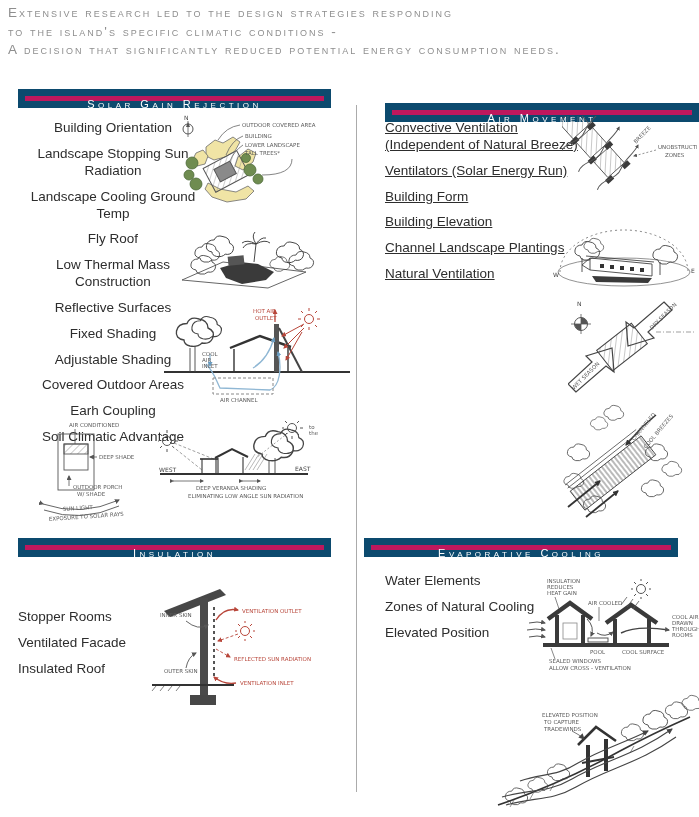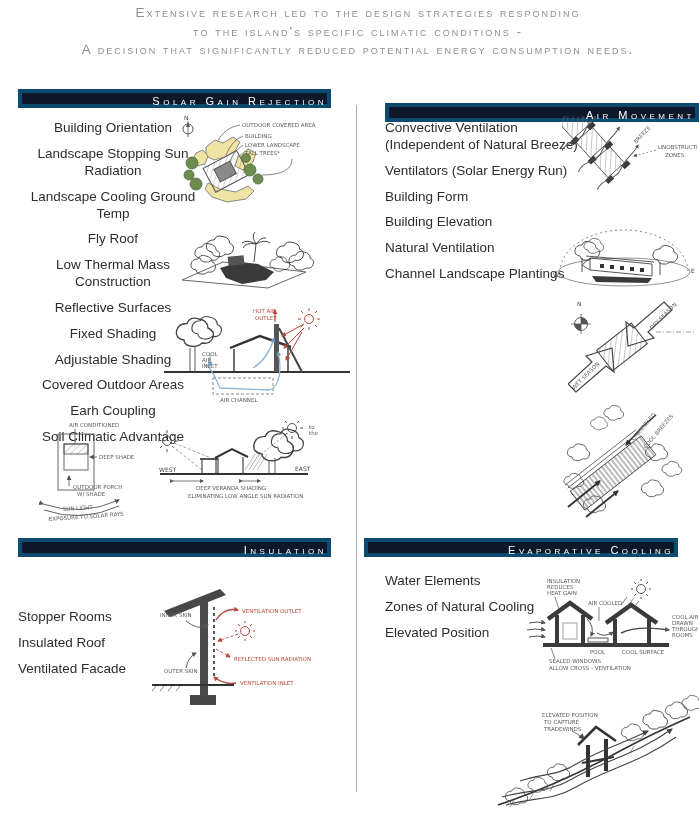--- a/index.html
+++ b/index.html
@@ -1,39 +1,39 @@
 <!DOCTYPE html>
 <html><head>
 <meta charset="utf-8">
 <style>
   * { margin:0; padding:0; box-sizing:border-box; }
   html,body { background:#ffffff; }
   .page { position:relative; width:699px; height:817px; background:#ffffff;
           font-family:"Liberation Sans", sans-serif; overflow:hidden; }
 
   
-  .intro { position:absolute; top:4px; left:17px; right:0; text-align:center;
+  .intro { position:absolute; top:4px; left:8px; right:0; 
            color:#8e8e8e; font-size:13.5px; letter-spacing:2px; line-height:18.5px;
            font-variant:small-caps; }
 
   
-  .bar { position:absolute; top:89px; height:19px; background:#0f172a;
-         border:4px solid #0c4a6e; color:#fdfdfd; font-size:11px;
-         letter-spacing:3.5px; text-align:right; line-height:17px;
+  .bar { position:absolute; top:89px; height:19px; background:#be185d;
+         border:7px solid #0c4a6e; color:#fdfdfd; font-size:11px;
+         letter-spacing:3.5px; text-align:center; line-height:17px;
          font-variant:small-caps; }
   .bar-solar { left:18px; width:313px; }
   .bar-air { left:385px; width:314px;margin-top:14px; }
   .bar-insulation { top:538px; left:18px; width:313px; }
   .bar-evaporative { top:538px; left:364px; width:314px; }
 
   
   .list { position:absolute; list-style:none; color:#2d2d2d; font-size:13.5px; }
   .list li { white-space:pre-line; line-height:17px; margin-bottom:8.8px; }
   .list-solar { left:18px; top:119px; width:190px;text-align:center; }
-  .list-air { left:385px; top:119px; width:210px; }
+  .list-air { left:385px; top:119px; width:210px;text-decoration:underline; }
   .list-insulation { left:18px; top:572px; width:190px;margin-top:36px; }
   .list-evaporative { left:385px; top:572px; width:210px; }
 
   .divider { position:absolute; left:356px; top:105px; width:1px; height:687px;
              background:#ababab; }
 
   .sk { position:absolute; }
   svg text { font-family:"DejaVu Sans", sans-serif; }
   .ann  { font-size:5.5px; fill:#5a5a5a; }
   .annd { font-size:6px;   fill:#3d3d3d; }
@@ -70,28 +70,28 @@
     <li>Earh Coupling</li>
     <li>Soil Climatic Advantage</li>
   </ul>
 
   <ul class="list list-air">
     <li>Convective Ventilation
 (Independent of Natural Breeze)</li>
     <li>Ventilators (Solar Energy Run)</li>
     <li>Building Form</li>
     <li>Building Elevation</li>
+    <li>Channel Landscape Plantings</li>
     <li>Natural Ventilation</li>
-    <li>Channel Landscape Plantings</li>
   </ul>
 
   <ul class="list list-insulation">
     <li>Stopper Rooms</li>
+    <li>Ventilated Facade</li>
     <li>Insulated Roof</li>
-    <li>Ventilated Facade</li>
   </ul>
 
   <ul class="list list-evaporative">
     <li>Water Elements</li>
     <li>Zones of Natural Cooling</li>
     <li>Elevated Position</li>
   </ul>
 
   <div class="sk" style="left:180px; top:113px;">
     <svg width="172" height="112" viewBox="0 0 172 112">

